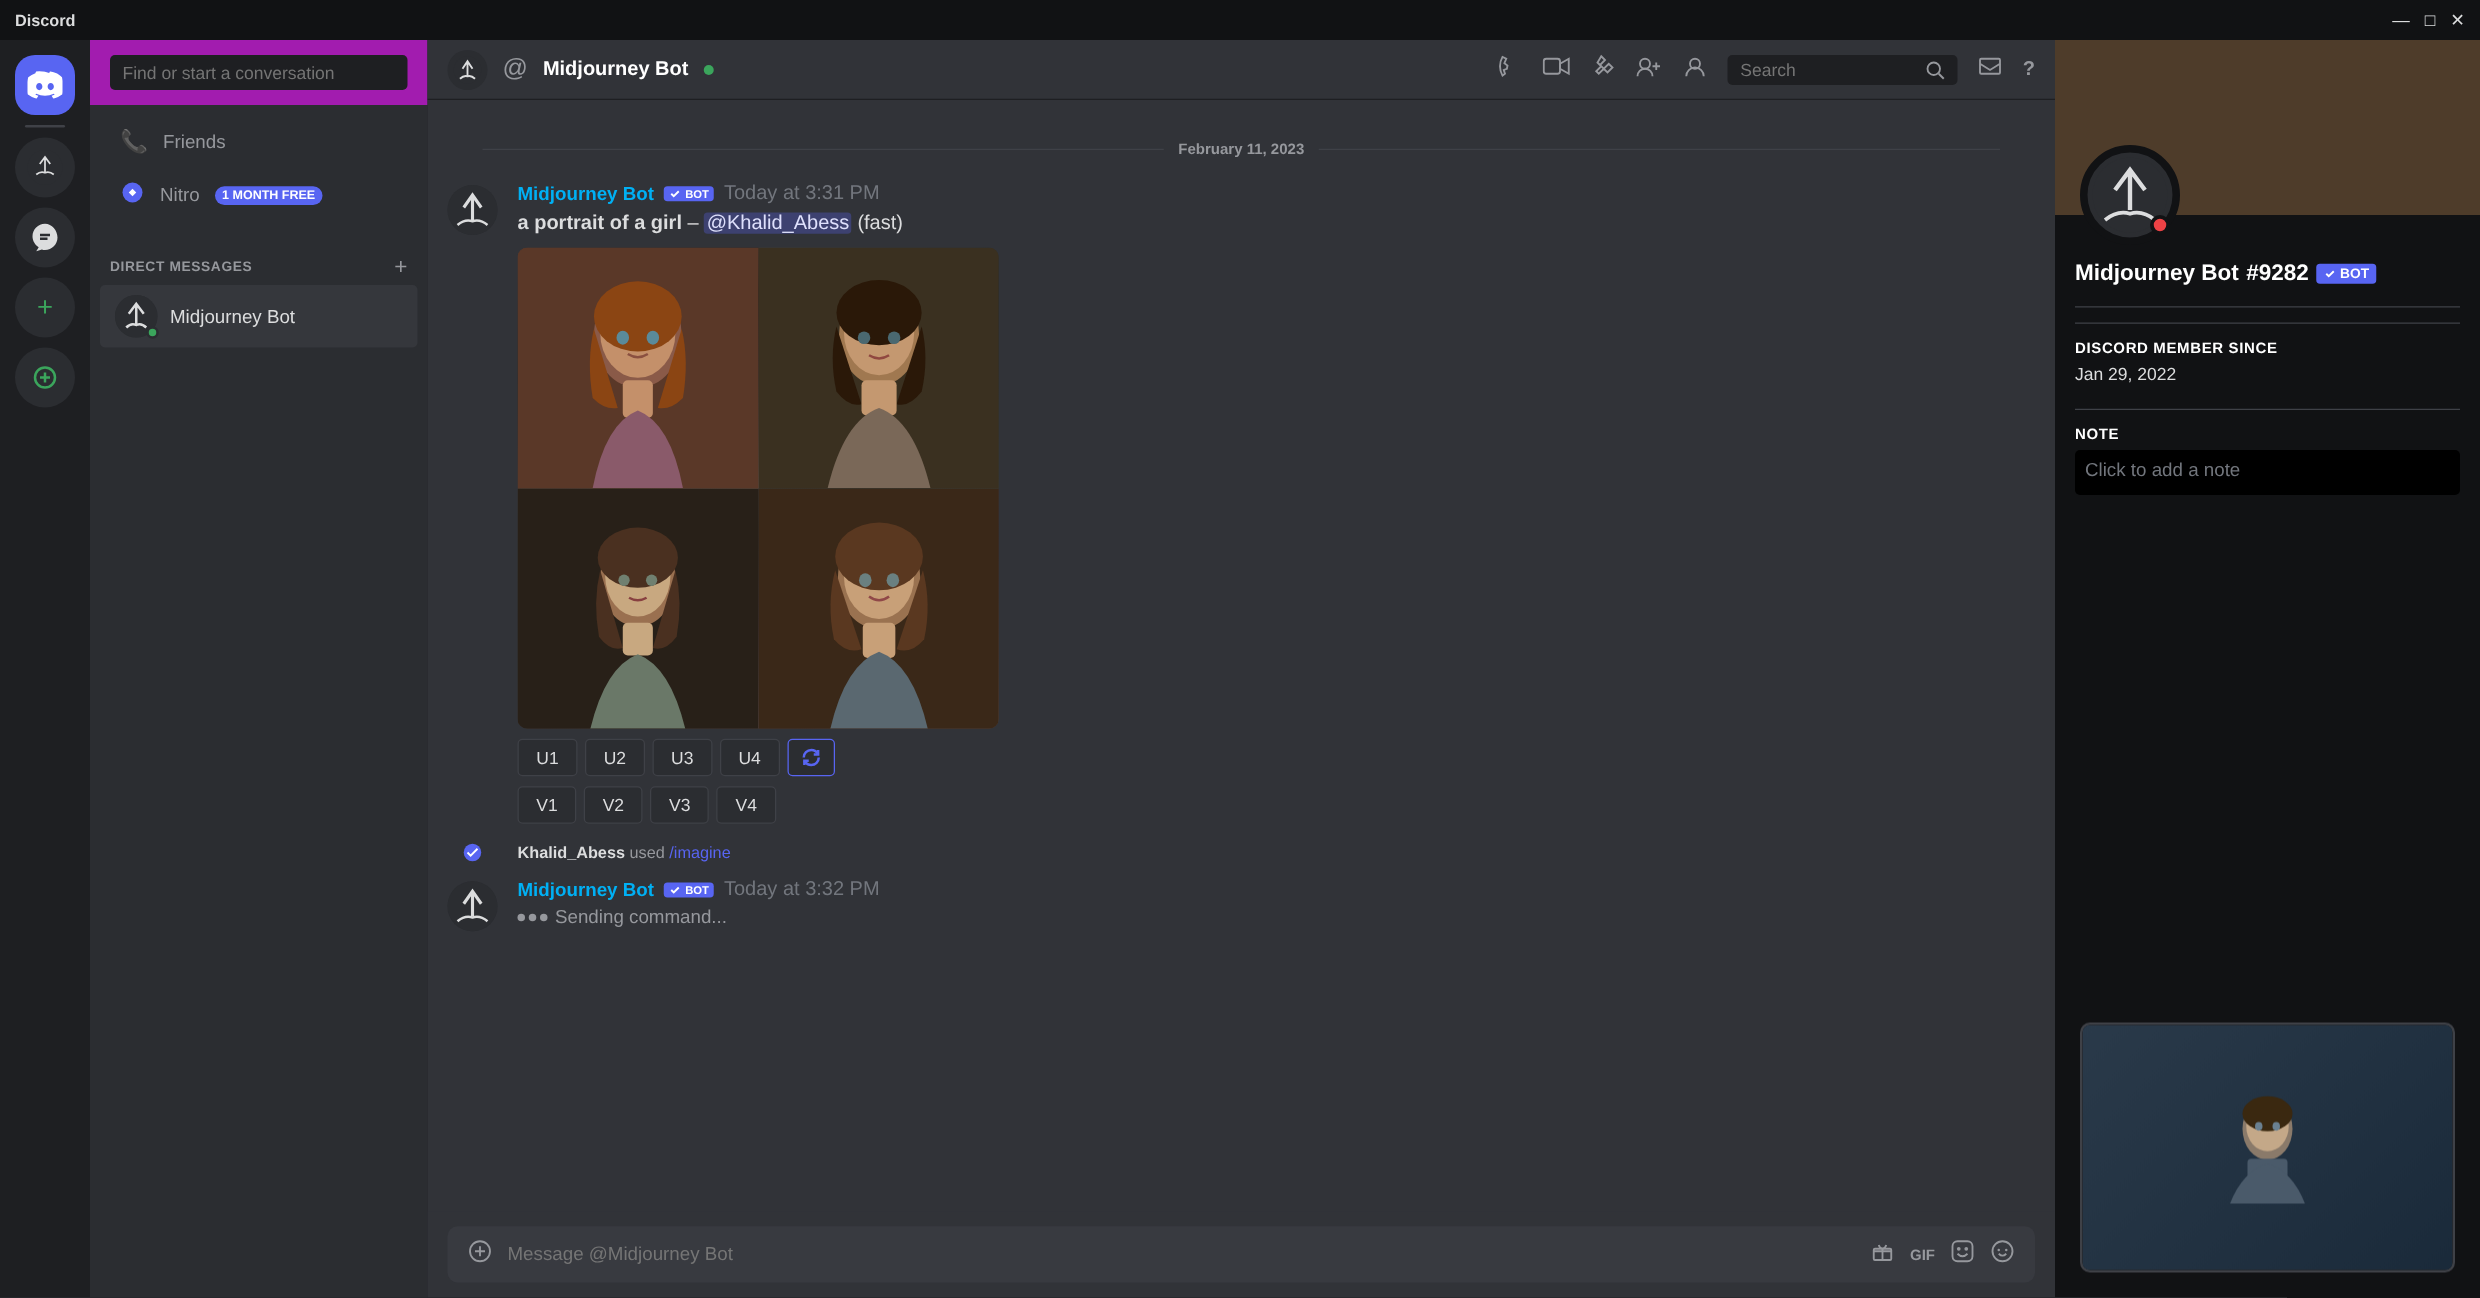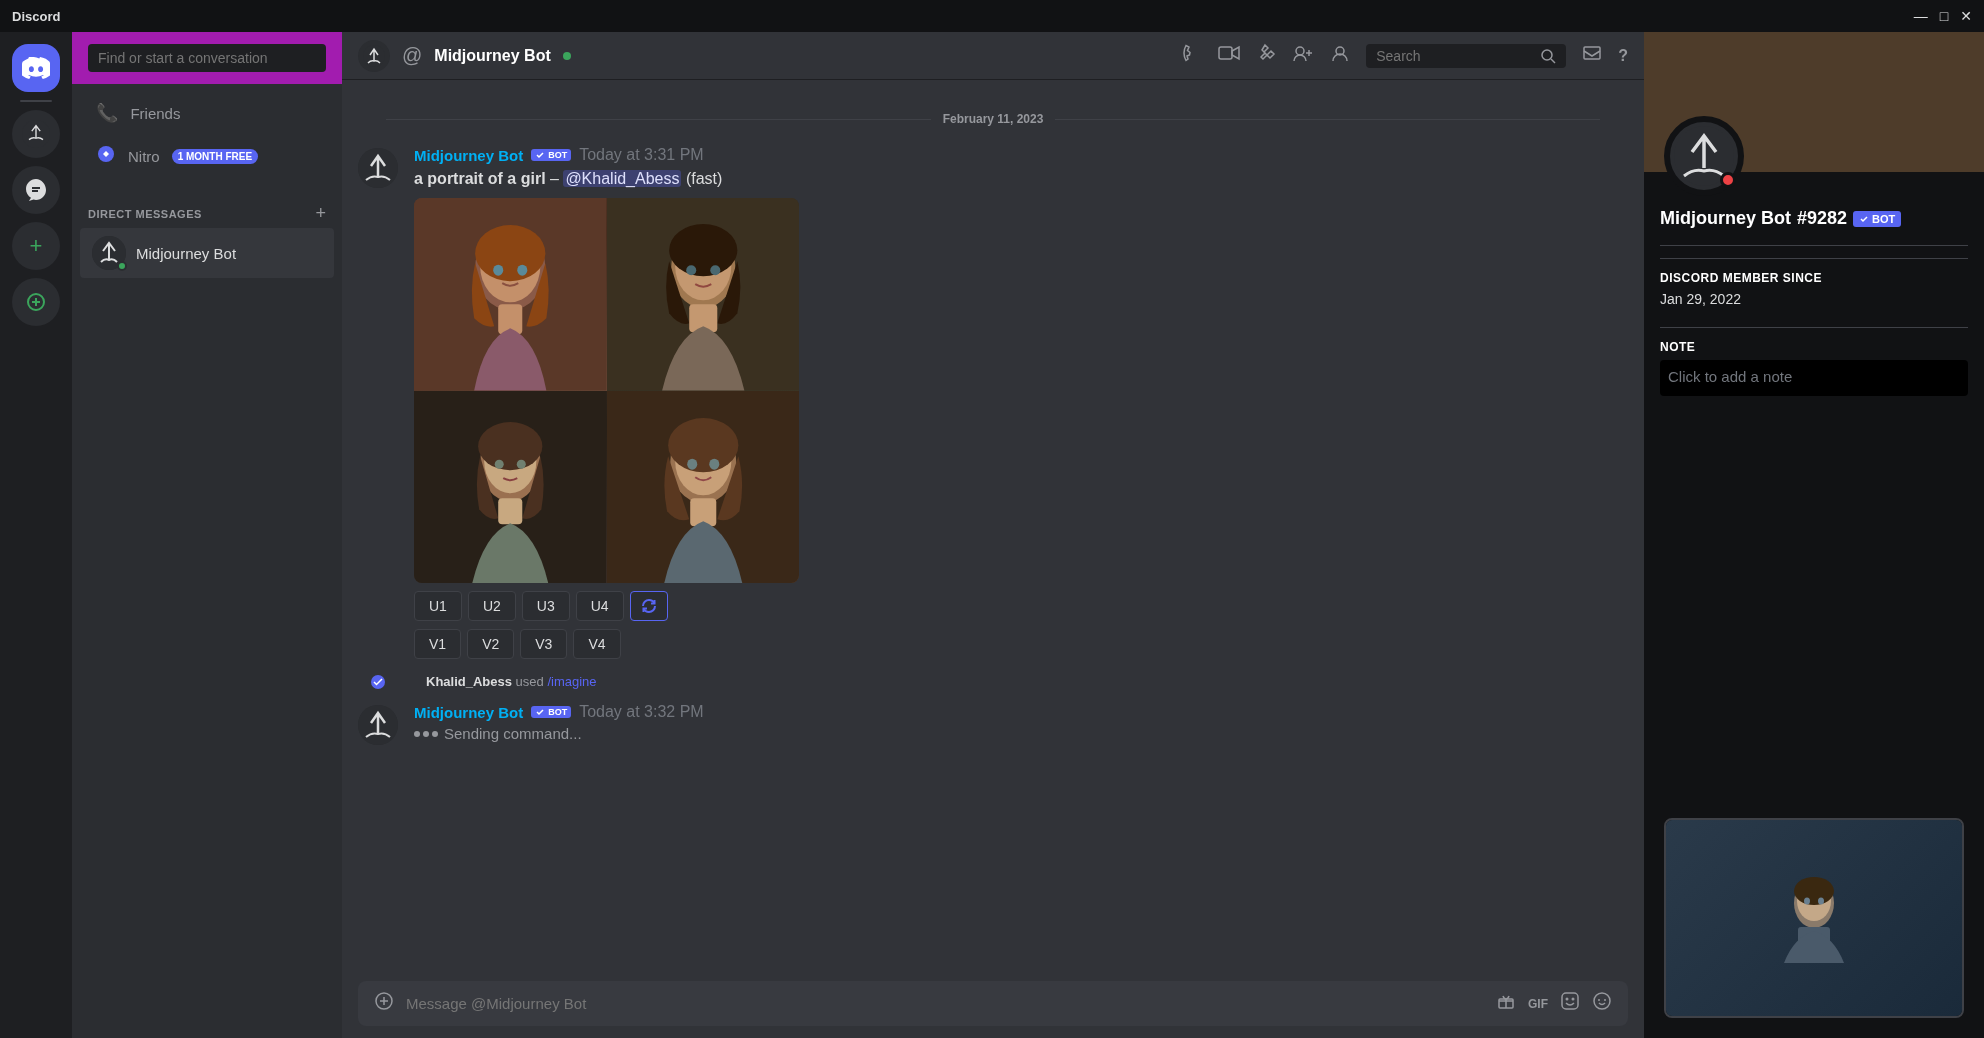--- a/index.html
+++ b/index.html
@@ -266,21 +266,21 @@
       font-size: 18px;
       cursor: pointer;
     }
     .header-search {
       display: flex;
       align-items: flex-end;
       background: #1e1f22;
       border-radius: 4px;
       padding: 4px 10px;
       gap: 8px;
-      width: 200px;
+      width: 184px;
     }
     .header-search input {
       background: transparent;
       border: none;
       color: #dcddde;
       font-size: 14px;
       outline: none;
       flex: 1;
     }
 
@@ -407,23 +407,23 @@
       justify-content: center;
       padding: 6px 10px;
       color: #5865f2;
       border-color: #5865f2;
     }
 
     
     .small-message {
       display: flex;
       padding: 4px 16px;
-      gap: 28px;
+      gap: 16px;
       margin: 4px 0;
-      align-items: center;
+      align-items: flex-end;
     }
     .small-message-icon {
       width: 40px;
       flex-shrink: 0;
       display: flex;
       justify-content: center;
       padding-top: 2px;
     }
     .command-used-text {
       color: #96989d;

